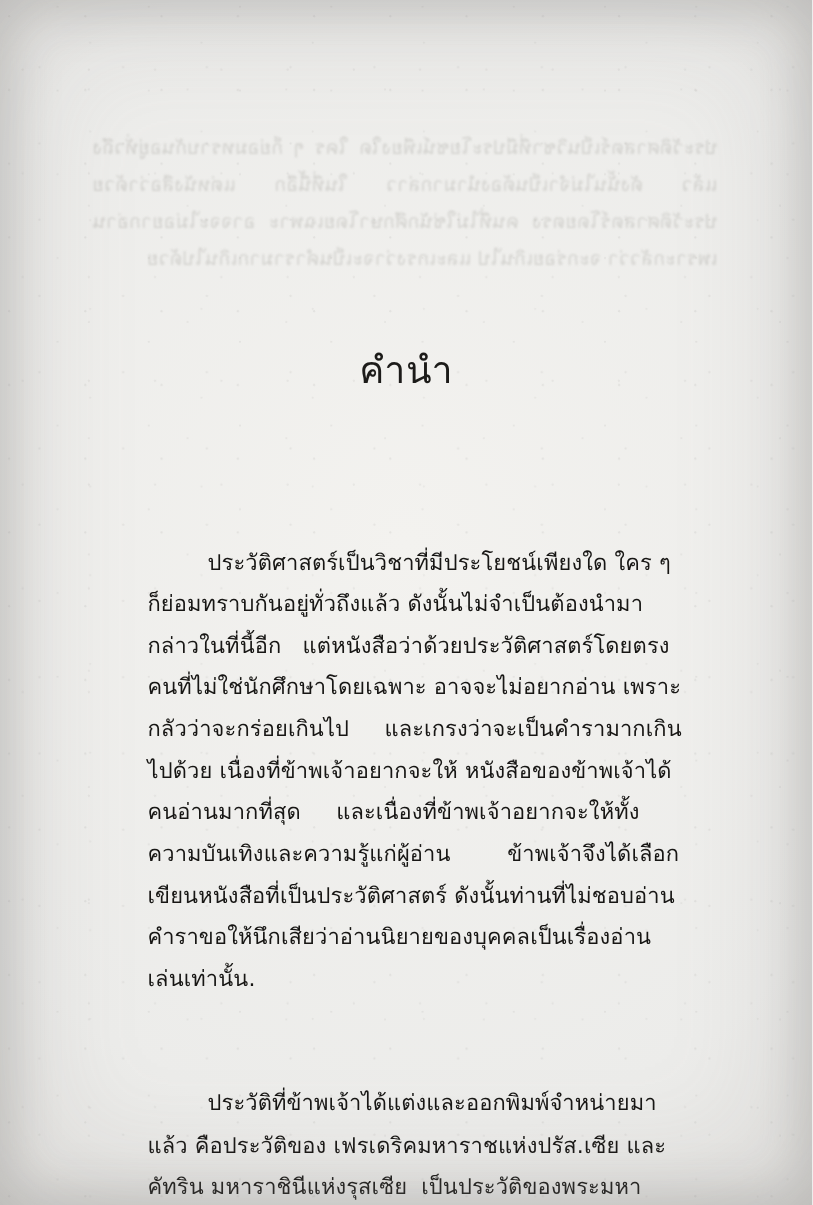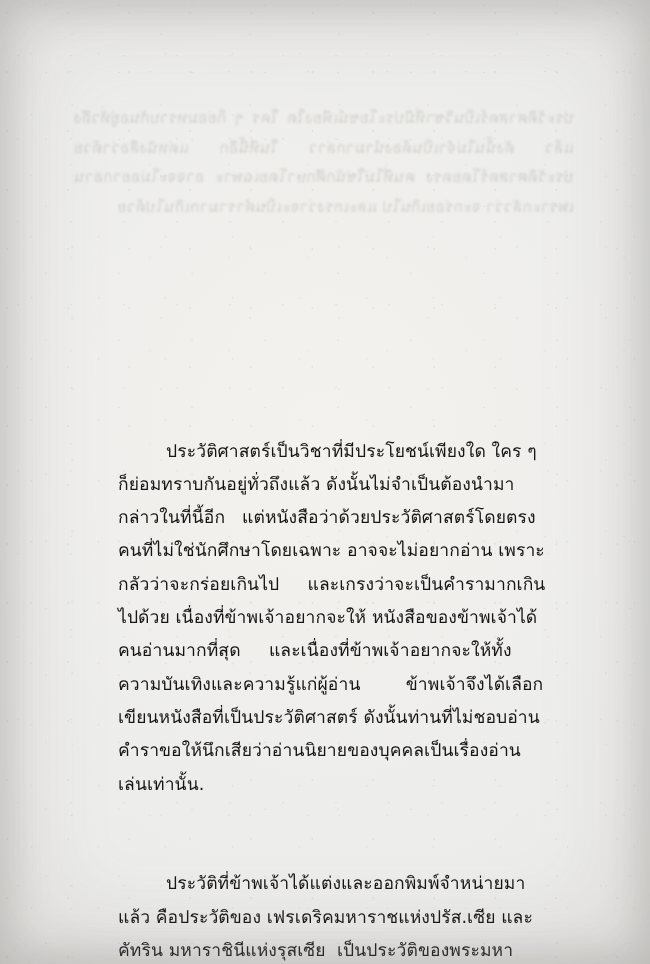--- a/index.html
+++ b/index.html
@@ -107,20 +107,21 @@
 </style>
 </head>
 <body>
 
 <div id="page">
 
   <div id="bleed-through">ประวัติศาสตร์เป็นวิชาที่มีประโยชน์เพียงใด ใคร ๆ ก็ย่อมทราบกันอยู่ทั่วถึงแล้ว ดังนั้นไม่จำเป็นต้องนำมากล่าว ในที่นี้อีก แต่หนังสือว่าด้วยประวัติศาสตร์โดยตรง คนที่ไม่ใช่นักศึกษาโดยเฉพาะ อาจจะไม่อยากอ่าน เพราะกลัวว่า จะกร่อยเกินไป และเกรงว่าจะเป็นคำรามากเกินไปด้วย</div>
 
   <div id="content">
 
+    <div id="heading">คำนำ</div>
 
     <div id="body-text">
       <p style="margin:0 0 0 0;"><span class="para-indent"></span><span>ประวัติศาสตร์เป็นวิชาที่มีประโยชน์เพียงใด ใคร ๆ ก็ย่อมทราบกันอยู่ทั่วถึงแล้ว ดังนั้นไม่จำเป็นต้องนำมากล่าวในที่นี้อีก   แต่หนังสือว่าด้วยประวัติศาสตร์โดยตรง คนที่ไม่ใช่นักศึกษาโดยเฉพาะ อาจจะไม่อยากอ่าน เพราะกลัวว่าจะกร่อยเกินไป     และเกรงว่าจะเป็นคำรามากเกินไปด้วย เนื่องที่ข้าพเจ้าอยากจะให้ หนังสือของข้าพเจ้าได้คนอ่านมากที่สุด     และเนื่องที่ข้าพเจ้าอยากจะให้ทั้งความบันเทิงและความรู้แก่ผู้อ่าน        ข้าพเจ้าจึงได้เลือกเขียนหนังสือที่เป็นประวัติศาสตร์ ดังนั้นท่านที่ไม่ชอบอ่านคำราขอให้นึกเสียว่าอ่านนิยายของบุคคลเป็นเรื่องอ่านเล่นเท่านั้น.</span></p>
       <p style="margin:0;"><span class="para-indent"></span><span>ประวัติที่ข้าพเจ้าได้แต่งและออกพิมพ์จำหน่ายมาแล้ว คือประวัติของ เฟรเดริคมหาราชแห่งปรัส.เซีย และ คัทริน มหาราชินีแห่งรุสเซีย  เป็นประวัติของพระมหากษัตริย์ทรง</span></p>
     </div>
 
   </div>
 
   <div id="grain"></div>
 </div>

